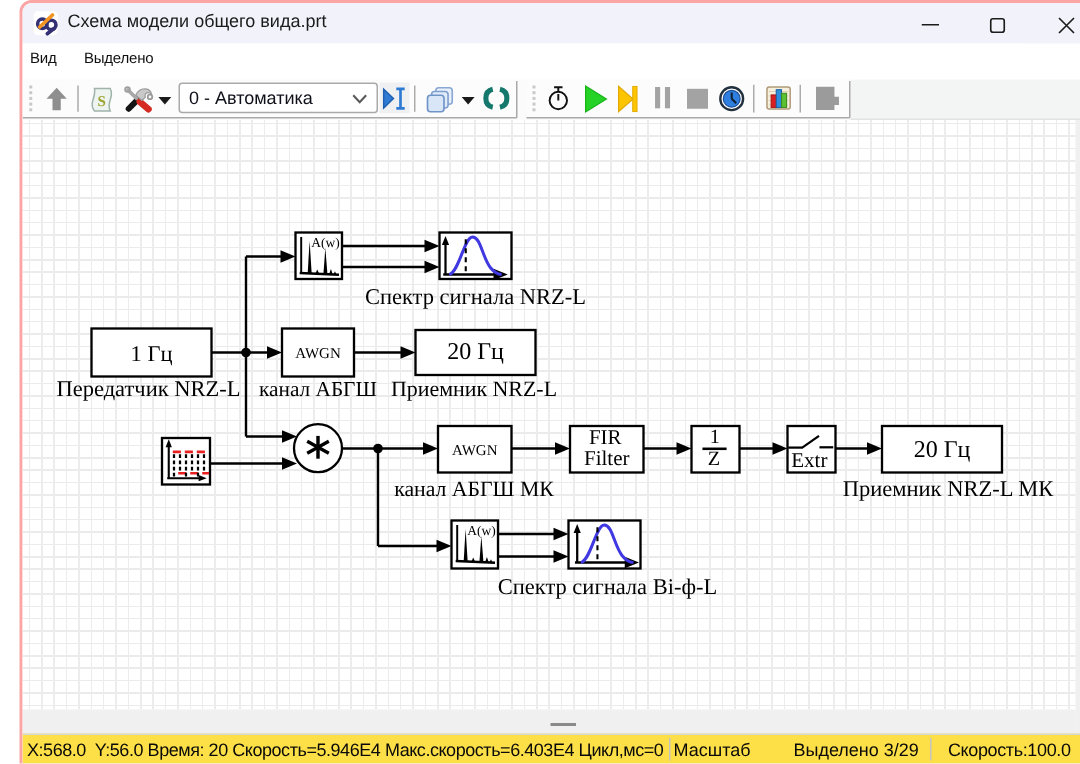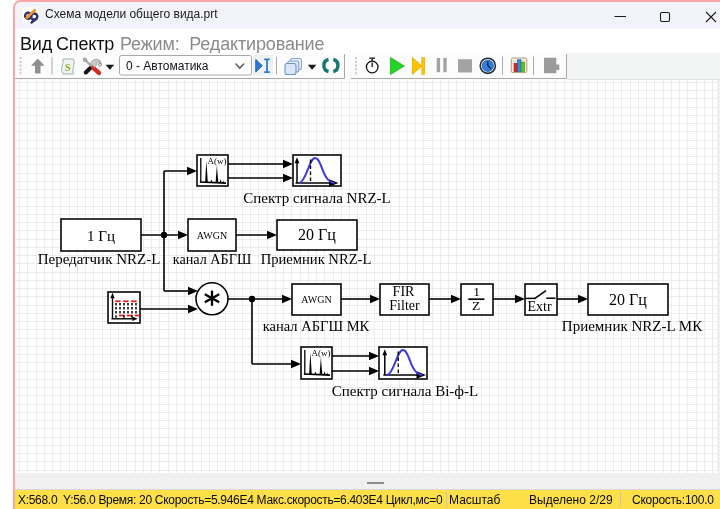--- a/index.html
+++ b/index.html
@@ -1,19 +1,19 @@
 <!DOCTYPE html>
 <html><head><meta charset="utf-8">
 <style>
 html,body{margin:0;padding:0;background:#ffffff;}
 #stage{position:relative;width:720px;height:509px;overflow:hidden;font-family:"Liberation Sans",sans-serif;}
 #win{position:absolute;left:13px;top:0;width:718px;height:507px;border:2px solid #fca5a5;border-radius:8px 8px 0 0;overflow:hidden;background:#fff;}
 #titlebar{position:absolute;left:0;top:0;width:718px;height:27px;background:#f2f3fa;}
 #title{position:absolute;left:30px;top:5px;font-size:12px;color:#1b1b1b;}
-#menubar{position:absolute;left:0;top:27px;width:666px;height:24px;background:#ffffff;font-size:18px;color:#111;letter-spacing:-0.15px;}
+#menubar{position:absolute;left:0;top:27px;width:666px;height:24px;background:#ffffff;font-size:10px;color:#111;letter-spacing:-0.15px;}
 .mi{position:absolute;top:5px;}
 #toolbar{position:absolute;left:0;top:51px;width:718px;height:27px;background:#fbfbfb;}
 #canvas{position:absolute;left:0px;top:78px;width:702px;height:393px;
 background:
 repeating-linear-gradient(to right, transparent 0 4.15px, #ececec 4.15px 5.15px, transparent 5.15px 8.25px),
 repeating-linear-gradient(to bottom, transparent 0 1.95px, #ebebeb 1.95px 2.95px, transparent 2.95px 8.25px),
 #ffffff;}
 #diagram{position:absolute;left:0;top:0;width:720px;height:509px;pointer-events:none;}
 #vscroll{position:absolute;left:702px;top:78px;width:16px;height:409px;background:#f0f0f0;}
 #vthumb{position:absolute;left:7px;top:187px;width:2px;height:18px;background:#8a8a8a;}
@@ -38,22 +38,21 @@
       <g stroke="#1c1c1c" stroke-width="1.1" fill="none">
         <line x1="599.5" y1="14.5" x2="611" y2="14.5"></line>
         <rect x="645.5" y="10.5" width="9" height="9" rx="1.5"></rect>
         <path d="M691,10 L701,20 M701,10 L691,20"></path>
       </g>
     </svg>
     <span id="title">Схема модели общего вида.prt</span>
   </div>
   <div id="menubar">
     <span class="mi" style="left:5px">Вид</span>
-    <span class="mi" style="left:41px">Спектр</span>
-    <span class="mi" style="left:105px;color:#8b8b8b">Режим:&nbsp; Редактирование</span>
+    <span class="mi" style="left:41px">Выделено</span>
   </div>
   <div id="toolbar">
   <svg width="718" height="27" viewBox="0 51 718 27" style="position:absolute;left:0;top:0">
 
     <rect x="552" y="51" width="166" height="27" fill="#f3f4f4"></rect>
     <line x1="552" y1="77.5" x2="718" y2="77.5" stroke="#e2e2e2" stroke-width="1"></line>
     <rect x="0" y="52" width="329" height="24.5" fill="#fcfcfc"></rect>
     <rect x="336" y="52" width="215" height="24.5" fill="#fcfcfc"></rect>
     <g stroke="#a9a9a9" stroke-width="1">
       <path d="M329.5,52 V76.5 M0,76.5 H329.5"></path>
@@ -324,21 +323,21 @@
   </svg>
   <div id="vscroll">
         <div id="vthumb"></div>
       </div>
   <div id="hscroll">
         <div id="hthumb"></div>
       </div>
   <div id="statusbar">
     <span class="st" style="left:3px;letter-spacing:-0.3px">X:568.0&nbsp; Y:56.0 Время: 20 Скорость=5.946E4 Макс.скорость=6.403E4 Цикл,мс=0</span>
     <span class="st" style="left:434px">Масштаб</span>
-    <span class="st" style="left:514px">Выделено 2/29</span>
+    <span class="st" style="left:514px">Выделено 3/29</span>
     <span class="st" style="left:617px;letter-spacing:-0.25px">Скорость:100.0</span>
     <div class="ssep" style="left:431px"></div>
     <div class="ssep" style="left:605px"></div>
     <svg width="14" height="14" style="position:absolute;right:1px;bottom:1px">
       <g fill="#bdbdbd">
             <rect x="10" y="10" width="2" height="2"></rect>
             <rect x="6" y="10" width="2" height="2"></rect>
             <rect x="2" y="10" width="2" height="2"></rect>
             <rect x="10" y="6" width="2" height="2"></rect>
             <rect x="6" y="6" width="2" height="2"></rect>

